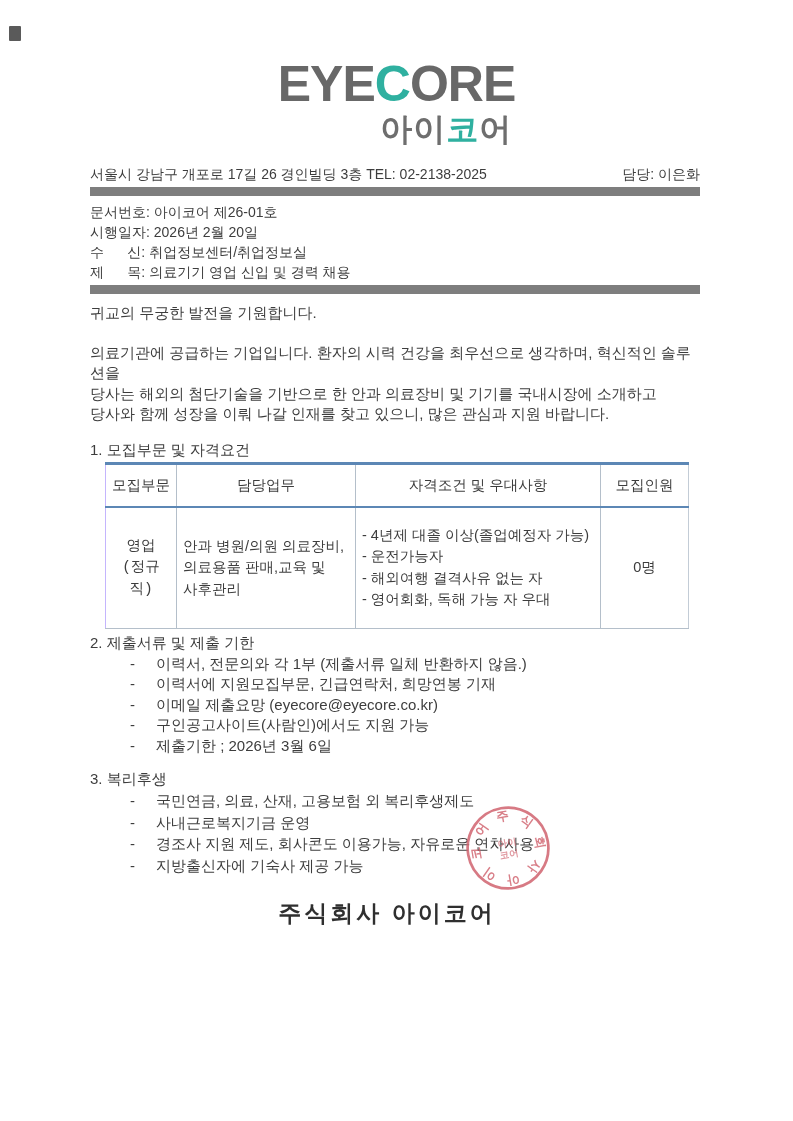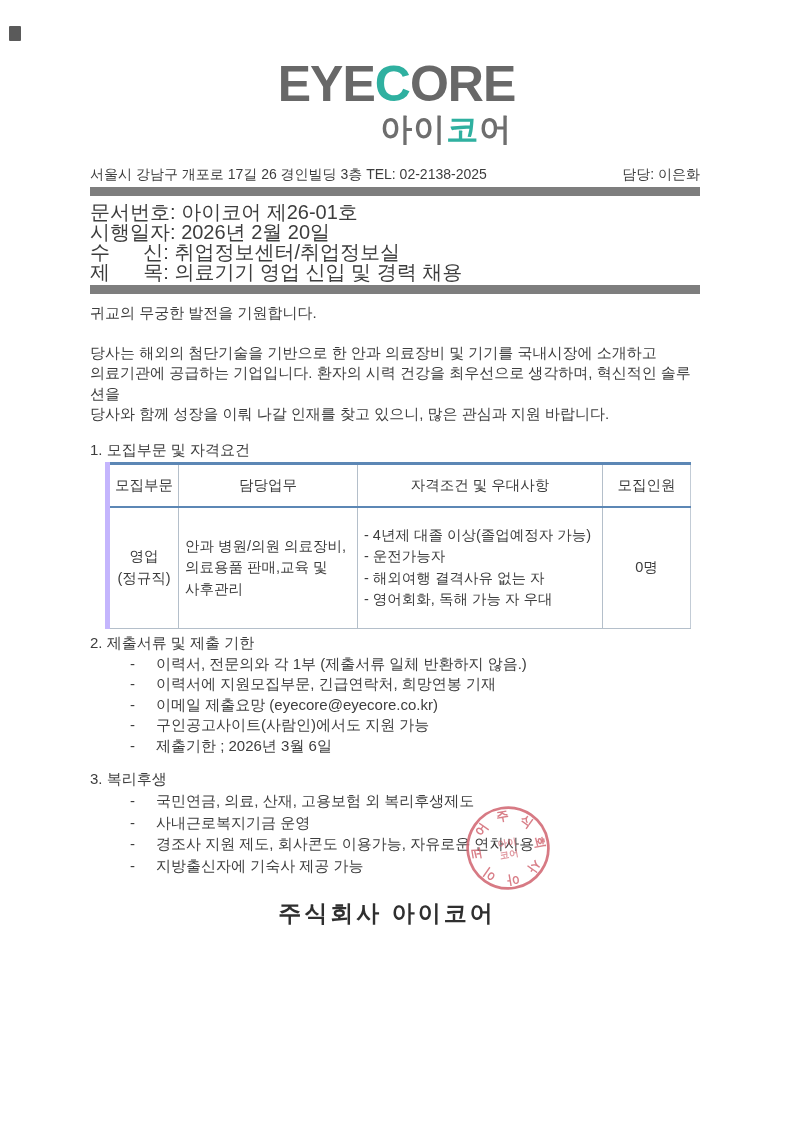--- a/index.html
+++ b/index.html
@@ -26,21 +26,21 @@
     letter-spacing:1px;
   }
   
   .content{padding:0 93px 0 90px;}
   .addr-row{
     margin-top:17px;display:flex;justify-content:space-between;
     font-size:14px;line-height:18px;color:#3d3d3d;gap:18px;
   }
   .bar{height:9px;background:#7e7e7e;margin-top:4px;}
   .bar.second{margin-top:3px;}
-  .doc-info{margin-top:6px;font-size:20px;line-height:20px;}
+  .doc-info{margin-top:6px;font-size:14px;line-height:20px;}
   .doc-line{white-space:pre;}
   .doc-line .lab{white-space:pre;}
   .greeting{margin-top:9px;font-size:15px;line-height:20px;}
   .para{margin-top:20px;font-size:15px;line-height:20.5px;}
   .sec-title{margin-top:3px;font-size:15px;line-height:18px;}
   .sec-title.later{margin-top:5px;}
   .sec-title.welfare{margin-top:14px;}
   
   table.recruit{
     margin-top:3px;margin-left:15px;width:583px;
@@ -51,21 +51,21 @@
   table.recruit th{
     font-weight:normal;height:39px;
     border-bottom:2px solid #5c87b5;
     border-left:1px solid #b4bfca;border-right:1px solid #b4bfca;
     text-align:center;vertical-align:middle;
   }
   table.recruit td{
     border:1px solid #b4bfca;vertical-align:middle;
     padding:8px 6px;line-height:21.5px;
   }
-  table.recruit th:first-child,table.recruit td:first-child{border-left:5px solid #c4b5fd;}
+  table.recruit th:first-child,table.recruit td:first-child{border-left:1px solid #c4b5fd;font-family:Liberation Mono, monospace;}
   table.recruit th:last-child,table.recruit td:last-child{border-right:1px solid #c3ccd6;}
   td.c-part,td.c-count{text-align:center;}
   td.c-duty{padding-left:9px;}
   td.c-qual{padding-left:9px;}
   tr.data-row td{height:104px;}
   
   .blist{margin-top:2px;}
   .bitem{display:flex;font-size:15px;line-height:20.5px;}
   .bitem .dash{margin-left:40px;width:26px;flex:0 0 26px;}
   .welfare-list .bitem{line-height:21.5px;}
@@ -113,22 +113,22 @@
       <div class="doc-line"><span class="lab">문서번호: </span><span>아이코어 제26-01호</span></div>
       <div class="doc-line"><span class="lab">시행일자: </span><span>2026년 2월 20일</span></div>
       <div class="doc-line"><span class="lab">수      신: </span><span>취업정보센터/취업정보실</span></div>
       <div class="doc-line"><span class="lab">제      목: </span><span>의료기기 영업 신입 및 경력 채용</span></div>
     </div>
 
     <div class="bar second"></div>
 
     <div class="greeting">귀교의 무궁한 발전을 기원합니다.</div>
     <div class="para">
+      <div>의료기관에 공급하는 기업입니다. 환자의 시력 건강을 최우선으로 생각하며, 혁신적인 솔루션을</div>
       <div>당사는 해외의 첨단기술을 기반으로 한 안과 의료장비 및 기기를 국내시장에 소개하고</div>
-      <div>의료기관에 공급하는 기업입니다. 환자의 시력 건강을 최우선으로 생각하며, 혁신적인 솔루션을</div>
       <div>당사와 함께 성장을 이뤄 나갈 인재를 찾고 있으니, 많은 관심과 지원 바랍니다.</div>
     </div>
 
     <div class="sec-title" style="margin-top:16px;">1. 모집부문 및 자격요건</div>
     <table class="recruit">
       <colgroup>
           <col style="width:71px">
           <col style="width:179px">
           <col style="width:245px">
           <col style="width:88px">

